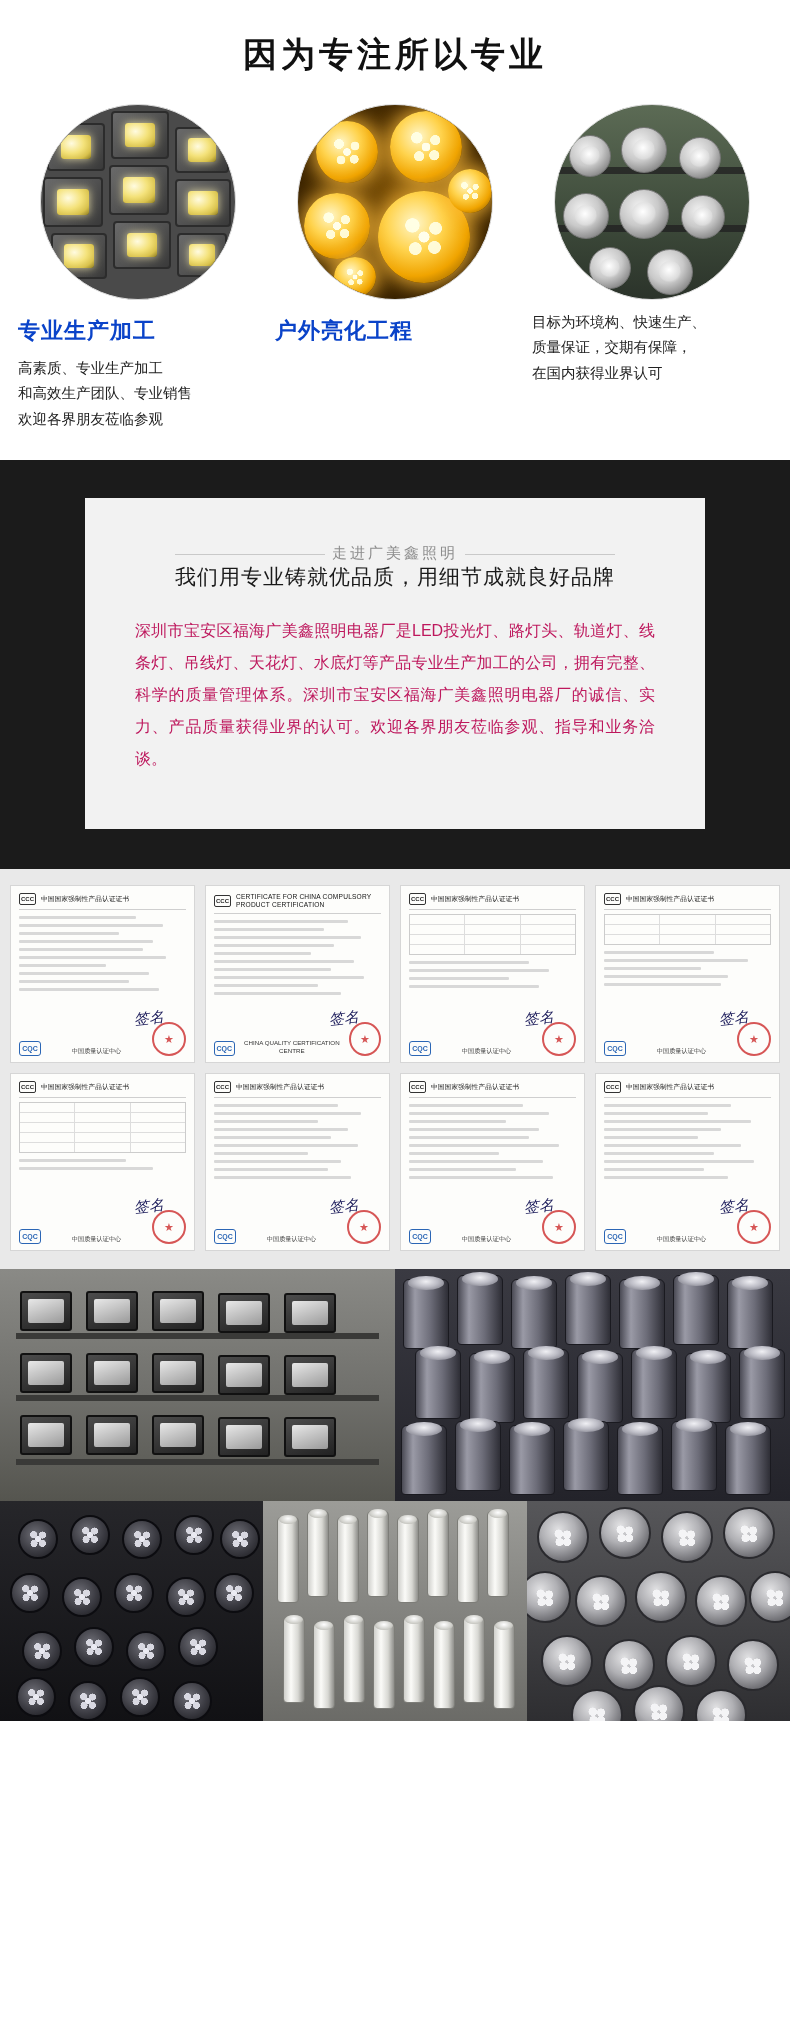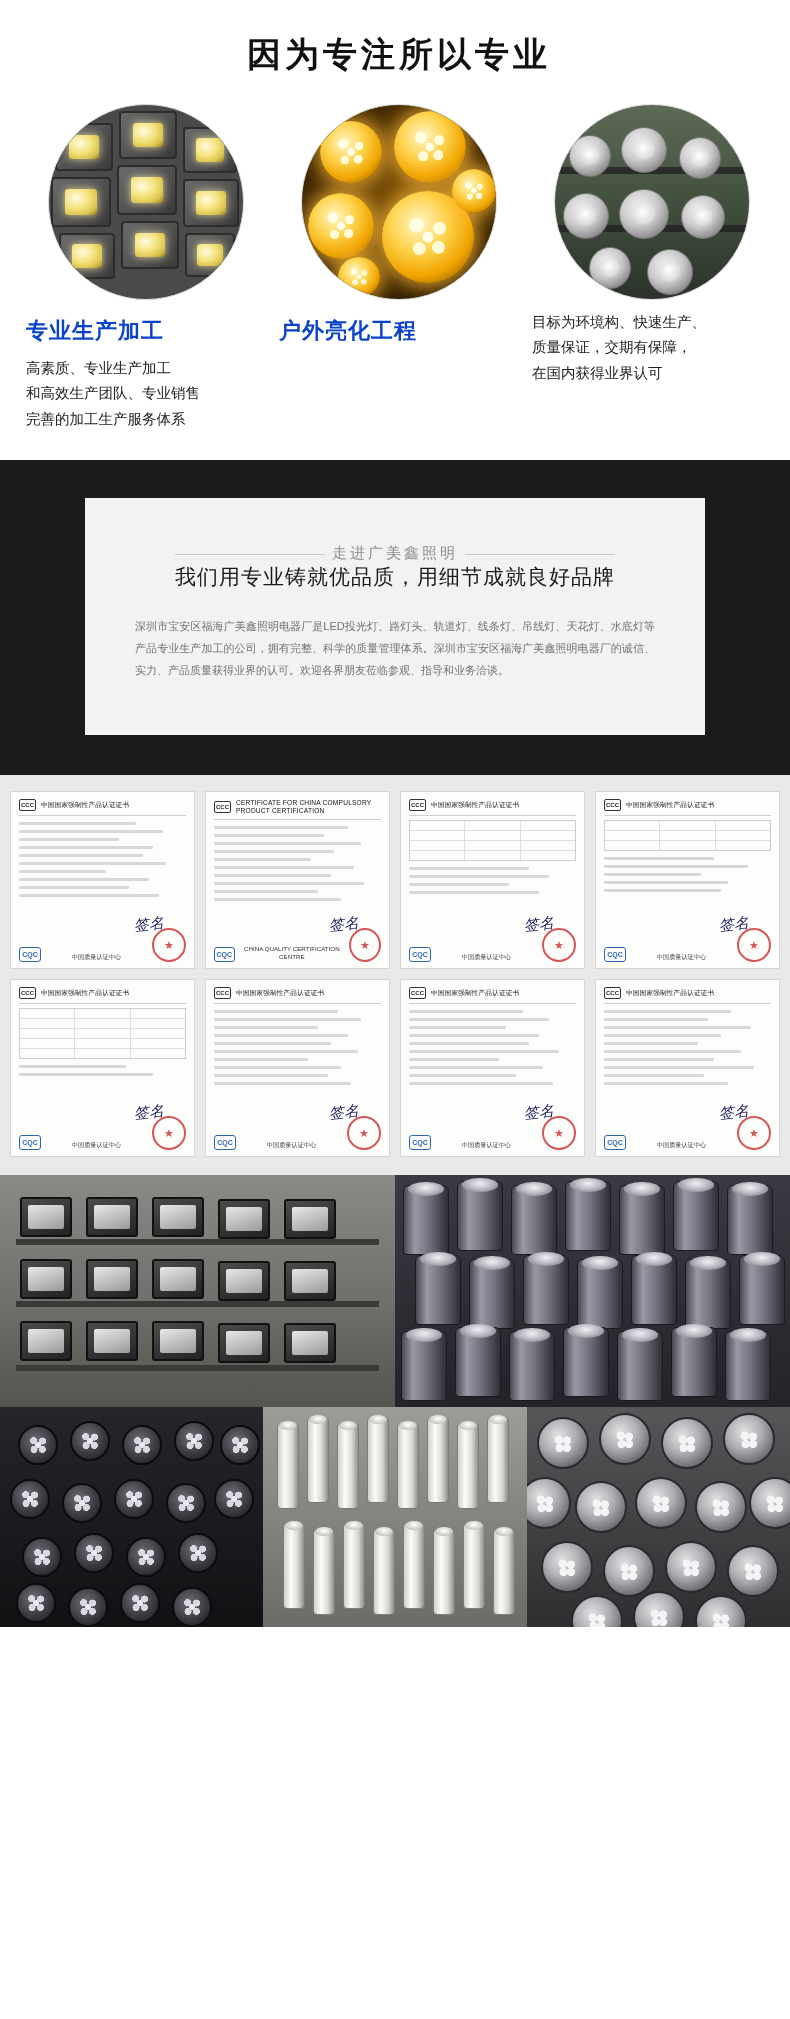--- a/index.html
+++ b/index.html
@@ -7,21 +7,21 @@
     width: 790px;
     font-family: "Liberation Sans", sans-serif;
     background: #ffffff;
     color: #222;
   }
   .page { width: 790px; overflow: hidden; }
 
   
   .sec-features {
     background: #ffffff;
-    padding: 18px 0 28px 8px;
+    padding: 18px 0 28px 0;
   }
   .main-title {
     text-align: center;
     font-size: 34px;
     font-weight: bold;
     letter-spacing: 4px;
     color: #111;
     padding: 14px 0 26px 0;
   }
   .feature-row {
@@ -144,23 +144,23 @@
   .about-kicker::before { left: 40px; }
   .about-kicker::after  { right: 40px; }
   .about-head {
     text-align: center;
     font-size: 21px;
     color: #1a1a1a;
     letter-spacing: 1px;
     margin-bottom: 22px;
   }
   .about-body {
-    font-size: 11px;
+    font-size: 16px;
     line-height: 2.0;
-    color: #737373;
+    color: #be185d;
     text-align: justify;
     margin-top: 24px;
   }
 
   
   .sec-certs {
     background: #e9e9e9;
     padding: 16px 10px 18px 10px;
   }
   .cert-grid {
@@ -389,21 +389,21 @@
           <span class="tile" style="left:68px; top:60px;  width:60px; height:50px;"></span>
           <span class="tile" style="left:134px;top:74px;  width:56px; height:48px;"></span>
           <span class="tile" style="left:10px; top:128px; width:56px; height:46px;"></span>
           <span class="tile" style="left:72px; top:116px; width:58px; height:48px;"></span>
           <span class="tile" style="left:136px;top:128px; width:50px; height:44px;"></span>
         </div>
         <div class="feat-title">专业生产加工</div>
         <div class="feat-desc">
           <div>高素质、专业生产加工</div>
           <div>和高效生产团队、专业销售</div>
-          <div>完善的加工生产服务体系</div>
+          <div>欢迎各界朋友莅临参观</div>
         </div>
       </div>
 
       <div class="feature-col">
         <div class="circle circ2">
           <span class="lamp" style="left:18px; top:16px;  width:62px; height:62px;"></span>
           <span class="lamp" style="left:92px; top:6px;   width:72px; height:72px;"></span>
           <span class="lamp" style="left:6px;  top:88px;  width:66px; height:66px;"></span>
           <span class="lamp" style="left:80px; top:86px;  width:92px; height:92px;"></span>
           <span class="lamp" style="left:150px;top:64px;  width:44px; height:44px;"></span>

